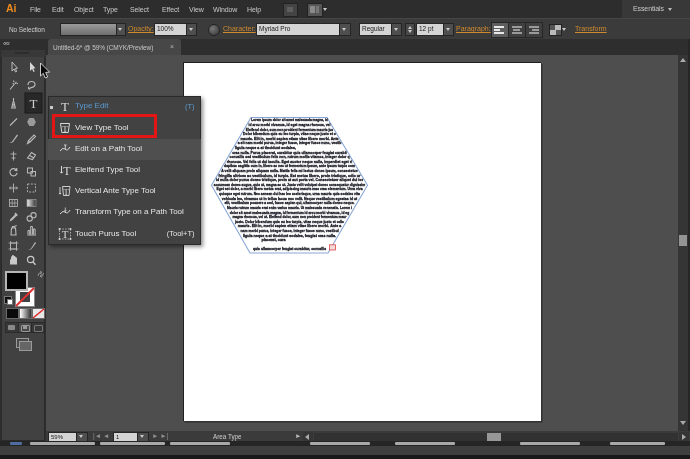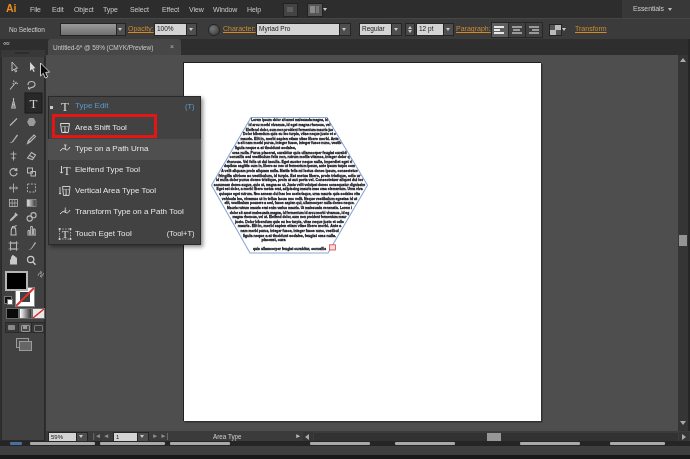--- a/index.html
+++ b/index.html
@@ -282,51 +282,51 @@
 <div class="abs" style="left:48px;top:139px;width:153px;height:21px;background:#4f4f4f;"></div>
 <svg class="abs" style="left:58px;top:99.4px;" width="14" height="14" viewBox="-7 -7 14 14">
     <text x="0" y="4.5" text-anchor="middle" font-family="Liberation Serif,serif" font-size="13" fill="#d8d8d8">T</text>
   </svg>
 <div class="abs" style="left:75px;top:101.4px;font-size:8px;color:#5b9ad2;white-space:nowrap;">Type Edit</div>
 <div class="abs" style="left:194.5px;top:101.6px;font-size:7.5px;color:#5b9ad2;transform:translateX(-100%);white-space:nowrap;">(T)</div>
 <svg class="abs" style="left:58px;top:120.6px;" width="14" height="14" viewBox="-7 -7 14 14">
     <path d="M-4.5 -4.5 L4.5 -4.5 L3.2 4.5 L-3.2 4.5 Z" stroke="#d8d8d8" stroke-width="1" fill="none"></path>
     <text x="0" y="3.5" text-anchor="middle" font-family="Liberation Serif,serif" font-size="9" fill="#d8d8d8">T</text>
   </svg>
-<div class="abs" style="left:75px;top:122.6px;font-size:8px;color:#e6e6e6;white-space:nowrap;">Area Shift Tool</div>
+<div class="abs" style="left:75px;top:122.6px;font-size:8px;color:#e6e6e6;white-space:nowrap;">View Type Tool</div>
 <svg class="abs" style="left:58px;top:141.8px;" width="14" height="14" viewBox="-7 -7 14 14">
     <path d="M-5 2 Q-2 -2 0 0 Q2.5 2.5 5 -2" stroke="#d8d8d8" stroke-width="1" fill="none"></path>
     <path d="M-1 -4 L1.6 -4 M0.3 -4 L0.3 0" stroke="#d8d8d8" stroke-width="0.9" fill="none"></path>
   </svg>
-<div class="abs" style="left:75px;top:143.8px;font-size:8px;color:#e6e6e6;white-space:nowrap;">Type on a Path Urna</div>
+<div class="abs" style="left:75px;top:143.8px;font-size:8px;color:#e6e6e6;white-space:nowrap;">Edit on a Path Tool</div>
 <svg class="abs" style="left:58px;top:163.0px;" width="14" height="14" viewBox="-7 -7 14 14">
     <path d="M-3.5 -4 L-3.5 3 M-4.8 1.8 L-3.5 3.2 L-2.2 1.8" stroke="#d8d8d8" stroke-width="1" fill="none"></path>
     <text x="2" y="4.5" text-anchor="middle" font-family="Liberation Serif,serif" font-size="12" fill="#d8d8d8">T</text>
   </svg>
 <div class="abs" style="left:75px;top:165.0px;font-size:8px;color:#e6e6e6;white-space:nowrap;">Eleifend Type Tool</div>
 <svg class="abs" style="left:58px;top:184.2px;" width="14" height="14" viewBox="-7 -7 14 14">
     <path d="M-5 -4 L-5 3 M-6 2 L-5 3.2 L-4 2" stroke="#d8d8d8" stroke-width="0.9" fill="none"></path>
     <path d="M-2.5 -4.5 L5 -4.5 L4 4.5 L-1.5 4.5 Z" stroke="#d8d8d8" stroke-width="0.9" fill="none"></path>
     <text x="1.2" y="3.5" text-anchor="middle" font-family="Liberation Serif,serif" font-size="8.5" fill="#d8d8d8">T</text>
   </svg>
-<div class="abs" style="left:75px;top:186.2px;font-size:8px;color:#e6e6e6;white-space:nowrap;">Vertical Area Type Tool</div>
+<div class="abs" style="left:75px;top:186.2px;font-size:8px;color:#e6e6e6;white-space:nowrap;">Vertical Ante Type Tool</div>
 <svg class="abs" style="left:58px;top:205.4px;" width="14" height="14" viewBox="-7 -7 14 14">
     <path d="M-5 2 Q-2 -2 0 0 Q2.5 2.5 5 -2" stroke="#d8d8d8" stroke-width="1" fill="none"></path>
     <path d="M0.3 -4.5 L0.3 -0.5 M-0.9 -1.5 L0.3 -0.3 L1.5 -1.5" stroke="#d8d8d8" stroke-width="0.8" fill="none"></path>
   </svg>
 <div class="abs" style="left:75px;top:207.4px;font-size:8px;color:#e6e6e6;white-space:nowrap;">Transform Type on a Path Tool</div>
 <svg class="abs" style="left:58px;top:226.6px;" width="14" height="14" viewBox="-7 -7 14 14">
     <text x="0" y="4" text-anchor="middle" font-family="Liberation Serif,serif" font-size="11" fill="#d8d8d8">T</text>
     <rect x="-5.5" y="-5" width="11" height="10" stroke="#d8d8d8" stroke-width="0.7" fill="none" stroke-dasharray="1.5 1.3"></rect>
     <circle cx="-5.5" cy="-5" r="1" fill="#d8d8d8"></circle>
     <circle cx="5.5" cy="-5" r="1" fill="#d8d8d8"></circle>
     <circle cx="-5.5" cy="5" r="1" fill="#d8d8d8"></circle>
     <circle cx="5.5" cy="5" r="1" fill="#d8d8d8"></circle>
   </svg>
-<div class="abs" style="left:75px;top:228.6px;font-size:8px;color:#e6e6e6;white-space:nowrap;">Touch Eget Tool</div>
+<div class="abs" style="left:75px;top:228.6px;font-size:8px;color:#e6e6e6;white-space:nowrap;">Touch Purus Tool</div>
 <div class="abs" style="left:194.5px;top:228.8px;font-size:7.5px;color:#e6e6e6;transform:translateX(-100%);white-space:nowrap;">(Tool+T)</div>
 <div class="abs" style="left:49.5px;top:105.5px;width:3.5px;height:3.5px;background:#c9c9c9;"></div>
 
 <div class="abs" style="left:51.5px;top:113.5px;width:105px;height:24px;border:3px solid #e31515;box-sizing:border-box;"></div>
 
 <svg class="abs" style="left:38px;top:62px;" width="16" height="20" viewBox="0 0 16 20">
     <path d="M2.5 1 L2.5 14 L5.3 11.3 L7.2 16 L9.6 15 L7.7 10.4 L11.6 10.1 Z" fill="#0a0a0a" stroke="#f2f2f2" stroke-width="0.8"></path>
   </svg>
 
 <div class="abs" style="left:678px;top:55px;width:10px;height:376px;background:#353535;"></div>

